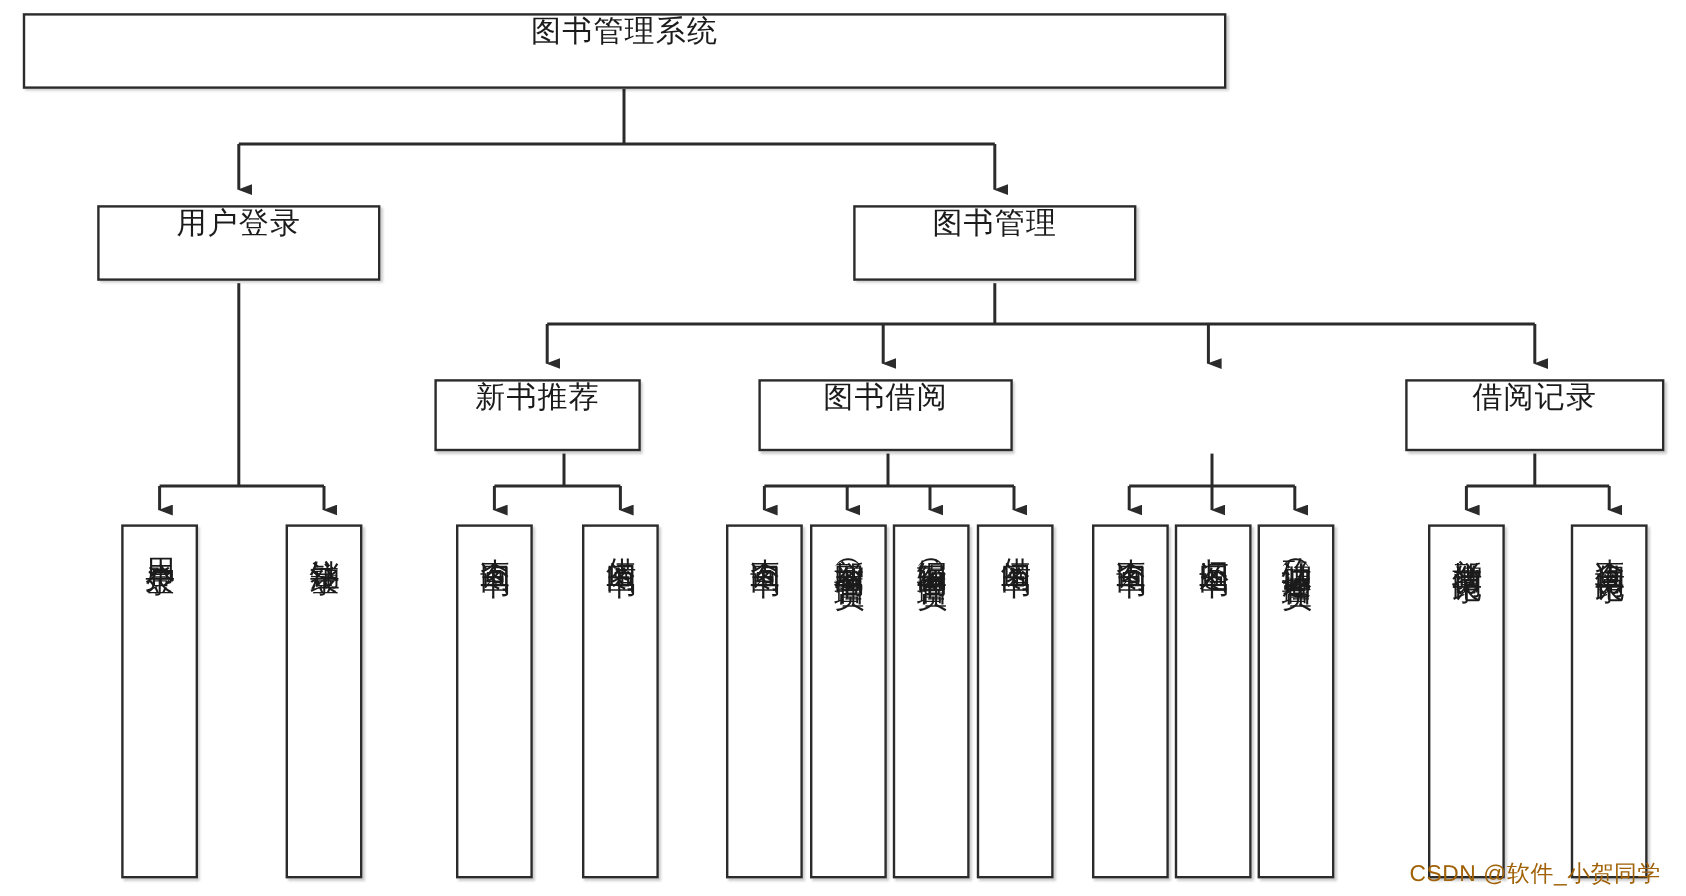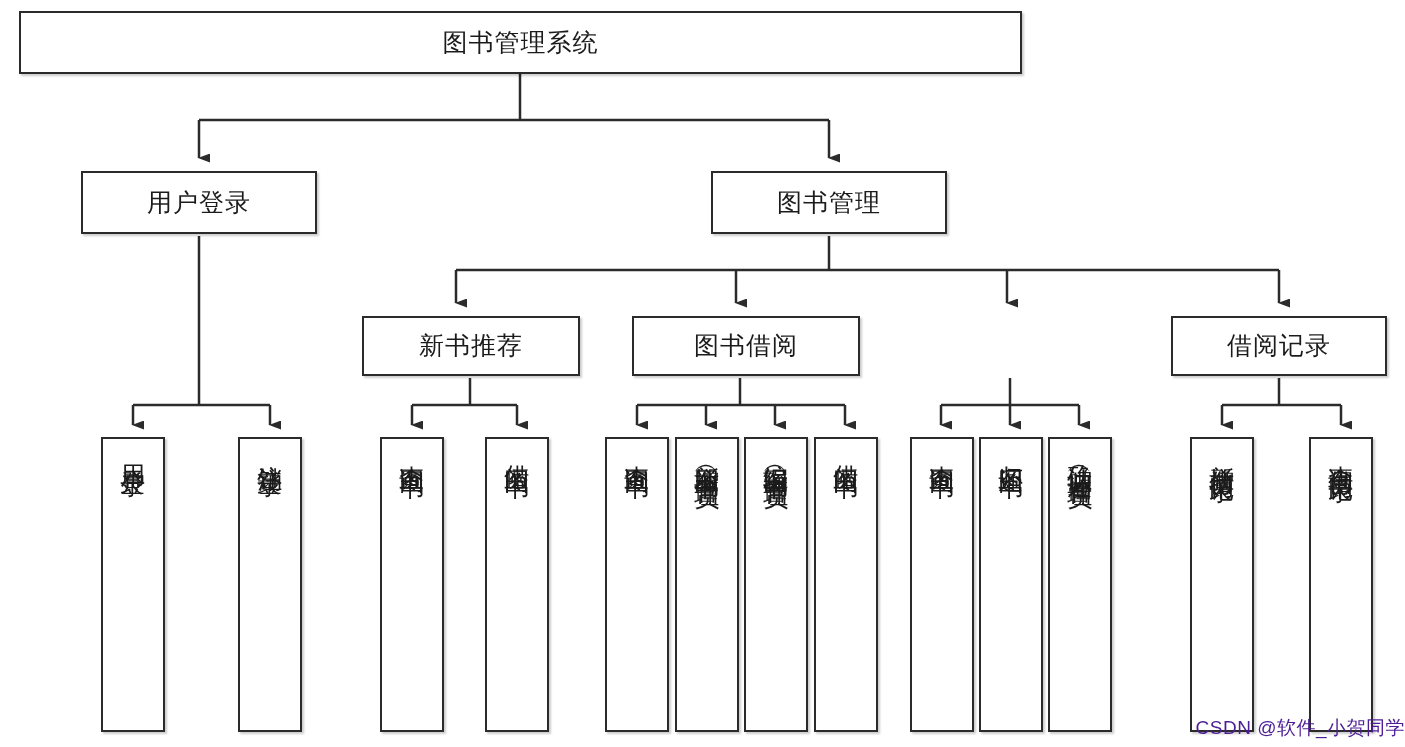--- a/index.html
+++ b/index.html
@@ -24,21 +24,20 @@
     width: 1405px;
     height: 747px;
     pointer-events: none;
   }
   .node {
     position: absolute;
     box-sizing: border-box;
     background: #ffffff;
     border: 2px solid #2b2b2b;
     display: flex;
-    align-items: center;
     justify-content: center;
     box-shadow: 2px 2px 2px rgba(0,0,0,0.20);
     z-index: 2;
   }
   .node-label {
     color: #1b1b1b;
     letter-spacing: 1px;
     white-space: nowrap;
     text-align: center;
   }
@@ -57,24 +56,24 @@
   .node.vertical .node-label {
     writing-mode: vertical-rl;
     text-orientation: upright;
     font-size: 25px;
     line-height: 1.05;
     letter-spacing: 3px;
     white-space: nowrap;
   }
   .watermark {
     position: absolute;
-    right: 0;
+    right: 21px;
     bottom: 6px;
     font-size: 19px;
-    color: #4c1d95;
+    color: #a16207;
     letter-spacing: 0.5px;
     white-space: nowrap;
     z-index: 3;
   }
 </style>
 </head>
 <body>
 
 <div id="canvas">
 
@@ -133,25 +132,25 @@
   </div>
 
   <div class="node horizontal" style="left:81px; top:171px; width:236px; height:63px;">
     <span class="node-label">用户登录</span>
   </div>
 
   <div class="node horizontal" style="left:711px; top:171px; width:236px; height:63px;font-family:Liberation Serif, serif;">
     <span class="node-label">图书管理</span>
   </div>
 
-  <div class="node horizontal" style="left:362px; top:316px; width:218px; height:60px;">
+  <div class="node horizontal" style="left:362px; top:316px; width:172px; height:60px;">
     <span class="node-label">新书推荐</span>
   </div>
 
-  <div class="node horizontal" style="left:632px; top:316px; width:228px; height:60px;">
+  <div class="node horizontal" style="left:632px; top:316px; width:212px; height:60px;">
     <span class="node-label">图书借阅</span>
   </div>
 
 
   <div class="node horizontal" style="left:1171px; top:316px; width:216px; height:60px;">
     <span class="node-label">借阅记录</span>
   </div>
 
   <div class="node vertical" style="left:101px; top:437px; width:64px; height:295px;">
     <span class="node-label">用户登录</span>

